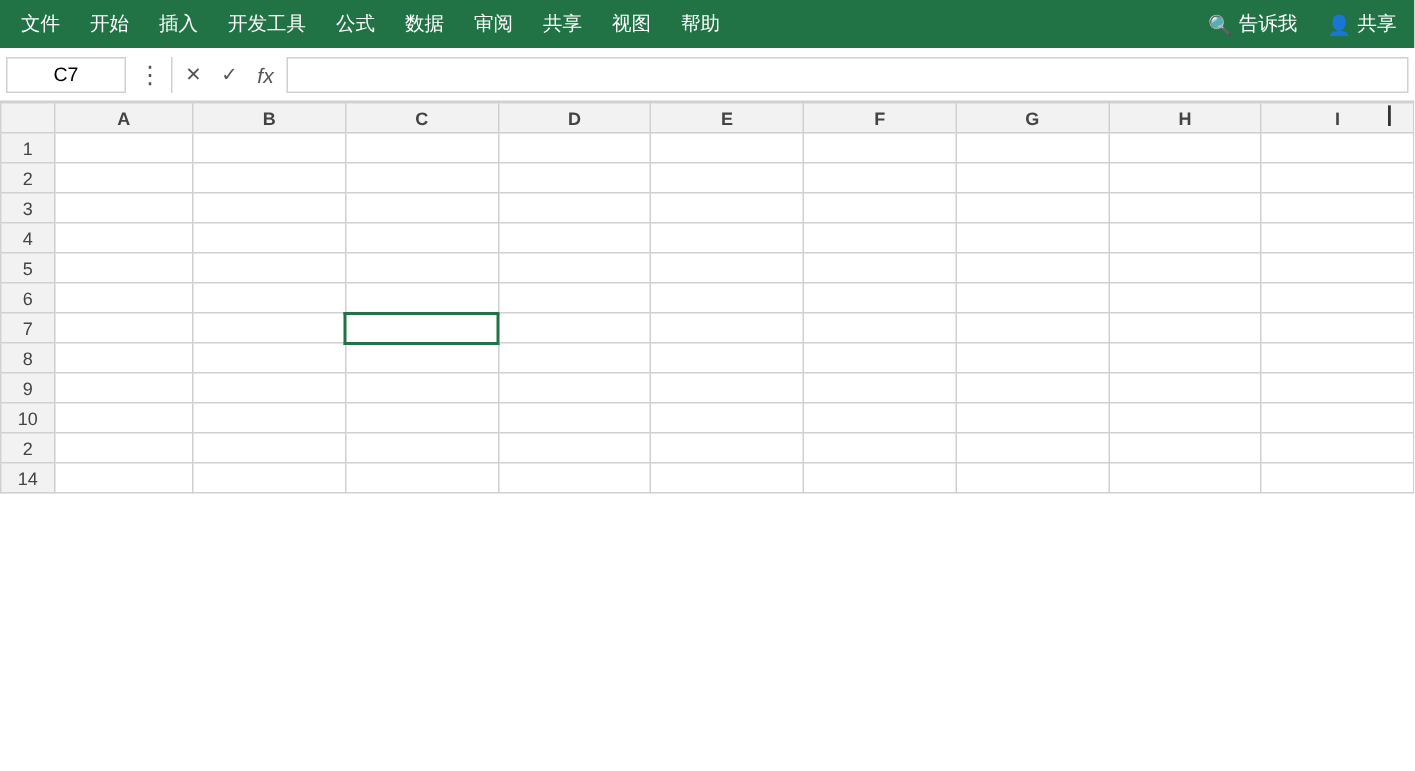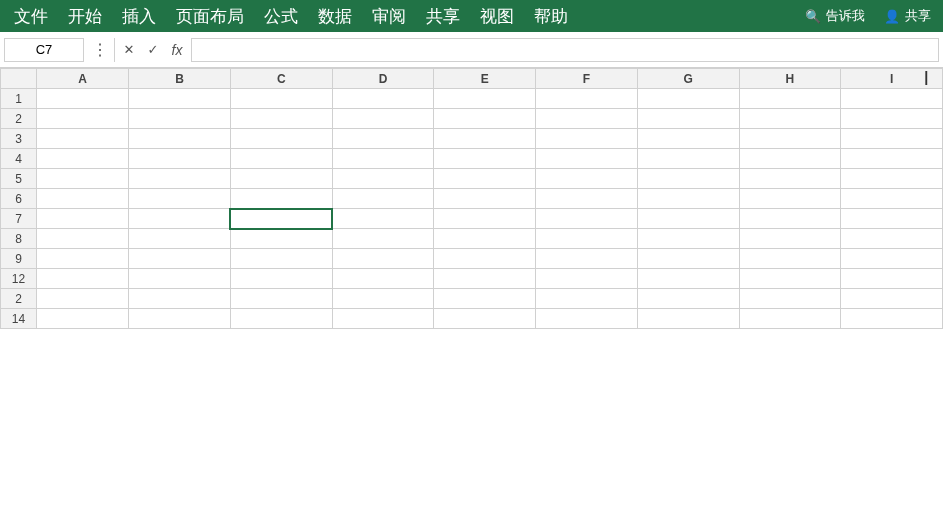--- a/index.html
+++ b/index.html
@@ -13,21 +13,21 @@
       align-items: center;
       height: 32px;
       padding: 0 4px;
     }
     .menu-item {
       padding: 0 10px;
       height: 32px;
       display: flex;
       align-items: center;
       cursor: pointer;
-      font-size: 17px;
+      font-size: 13px;
       white-space: nowrap;
     }
     .menu-spacer { flex: 1; }
     .menu-right {
       display: flex;
       align-items: center;
       gap: 4px;
     }
     .menu-right-item {
       display: flex;
@@ -188,21 +188,21 @@
       cursor: pointer;
     }
   </style>
 </head>
 <body>
 
 <div id="menubar">
   <div class="menu-item">文件</div>
   <div class="menu-item">开始</div>
   <div class="menu-item">插入</div>
-  <div class="menu-item">页面布局</div>
+  <div class="menu-item">开发工具</div>
   <div class="menu-item">公式</div>
   <div class="menu-item">数据</div>
   <div class="menu-item">审阅</div>
   <div class="menu-item">共享</div>
   <div class="menu-item">视图</div>
   <div class="menu-item">帮助</div>
   <div class="menu-spacer"></div>
   <div class="menu-right">
     <div class="menu-right-item">
       <span>🔍</span>
@@ -358,21 +358,21 @@
             <td class="data-cell"></td>
             <td class="data-cell"></td>
             <td class="data-cell"></td>
             <td class="data-cell"></td>
             <td class="data-cell"></td>
             <td class="data-cell"></td>
             <td class="data-cell"></td>
             <td class="data-cell"></td>
           </tr>
           <tr>
-            <td class="row-header">12</td>
+            <td class="row-header">10</td>
             <td class="data-cell"></td>
             <td class="data-cell"></td>
             <td class="data-cell"></td>
             <td class="data-cell"></td>
             <td class="data-cell"></td>
             <td class="data-cell"></td>
             <td class="data-cell"></td>
             <td class="data-cell"></td>
             <td class="data-cell"></td>
           </tr>

